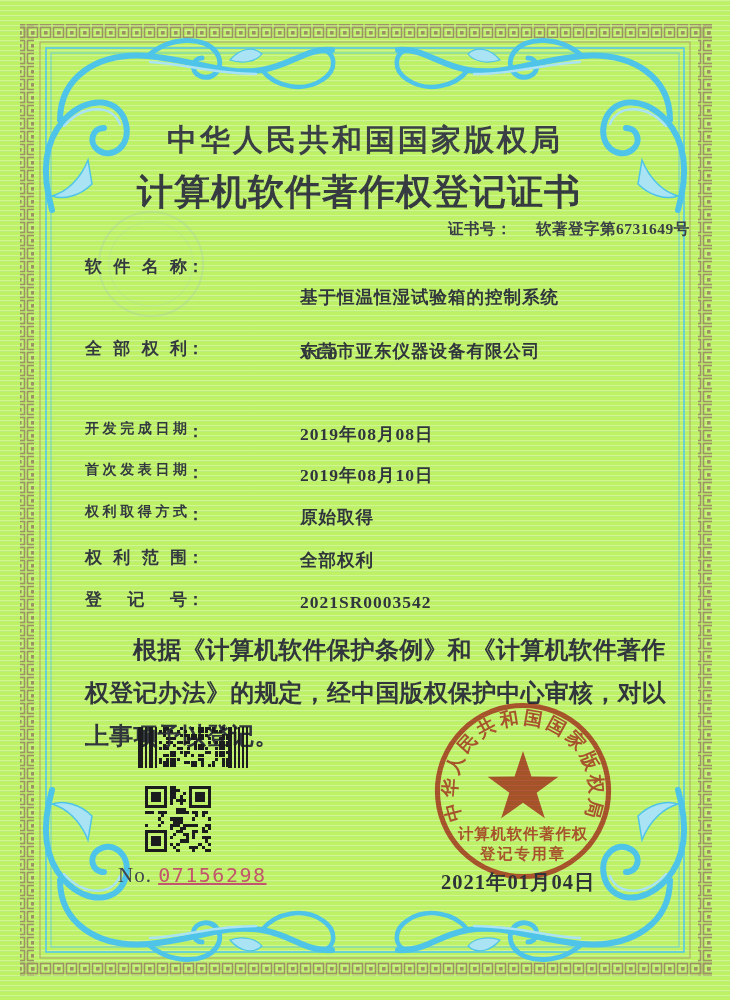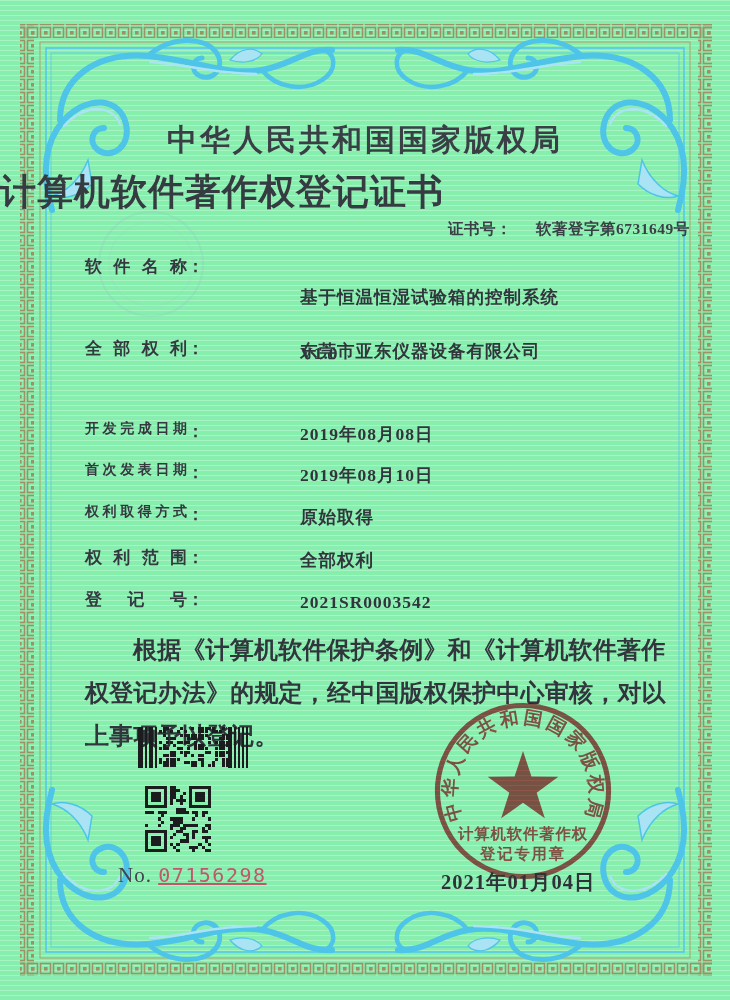--- a/index.html
+++ b/index.html
@@ -1,35 +1,35 @@
 <!DOCTYPE html>
 <html><head>
 <meta charset="utf-8">
 <style>
   html,body{margin:0;padding:0;background:#e8eef0;}
   .paper{
     position:relative;width:730px;height:1000px;overflow:hidden;
-    background:#86efac;
+    background:#bef264;
     font-family:"Liberation Serif","DejaVu Serif",serif;
     color:#383d44;
   }
   .paper::before{ 
     content:"";position:absolute;inset:0;pointer-events:none;
     background:repeating-linear-gradient(180deg,
       rgba(255,255,255,.28) 0 1px,
       rgba(168,216,230,.16) 1px 2px,
       rgba(217,237,243,0) 2px 5px);
   }
   .frame{position:absolute;inset:0;pointer-events:none;}
   .authority{
     position:absolute;top:120px;left:0;width:730px;text-align:center;
     font-size:30px;font-weight:700;letter-spacing:3px;color:#3a3f46;
   }
   .cert-title{
-    position:absolute;top:168px;left:0;width:718px;
+    position:absolute;top:168px;left:0;width:718px;text-align:center;
     font-size:36px;font-weight:700;letter-spacing:1px;color:#363b42;
   }
   .certno{
     position:absolute;top:219px;left:448px;
     font-size:15.5px;font-weight:700;color:#3a3f46;letter-spacing:.5px;
   }
   .certno .val{margin-left:24px;}
   .row{position:absolute;left:85px;font-size:17px;}
   .lab{
     display:inline-block;width:102px;vertical-align:top;

